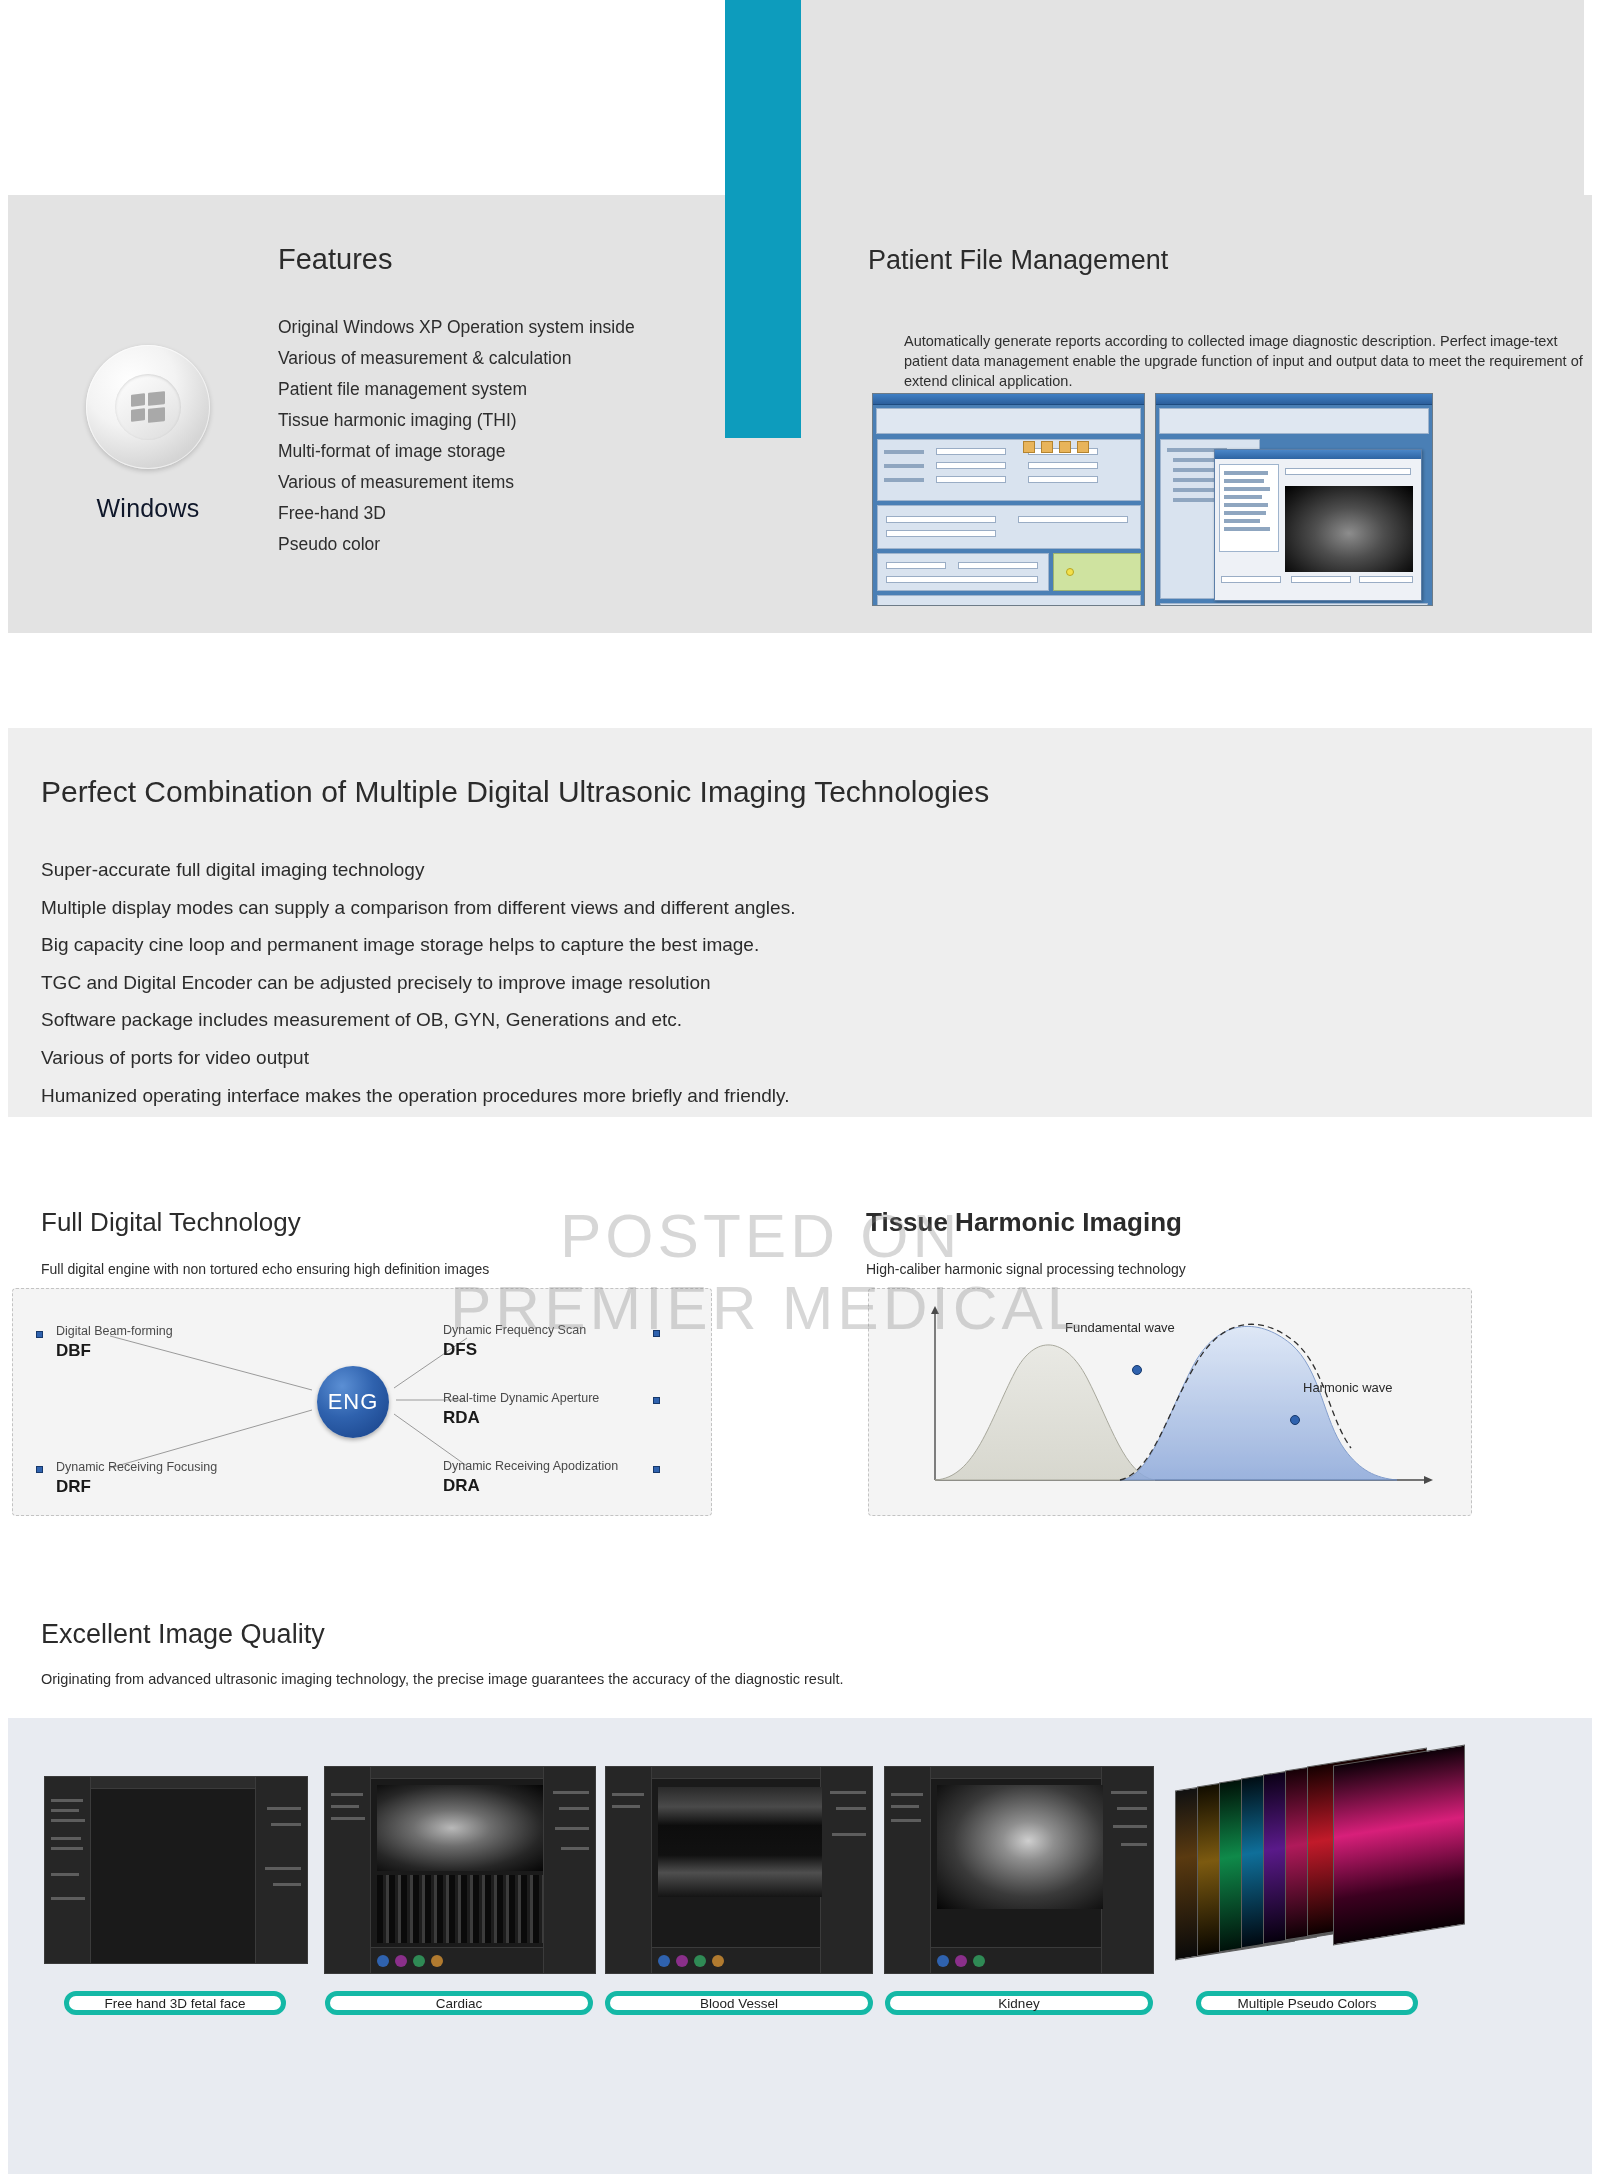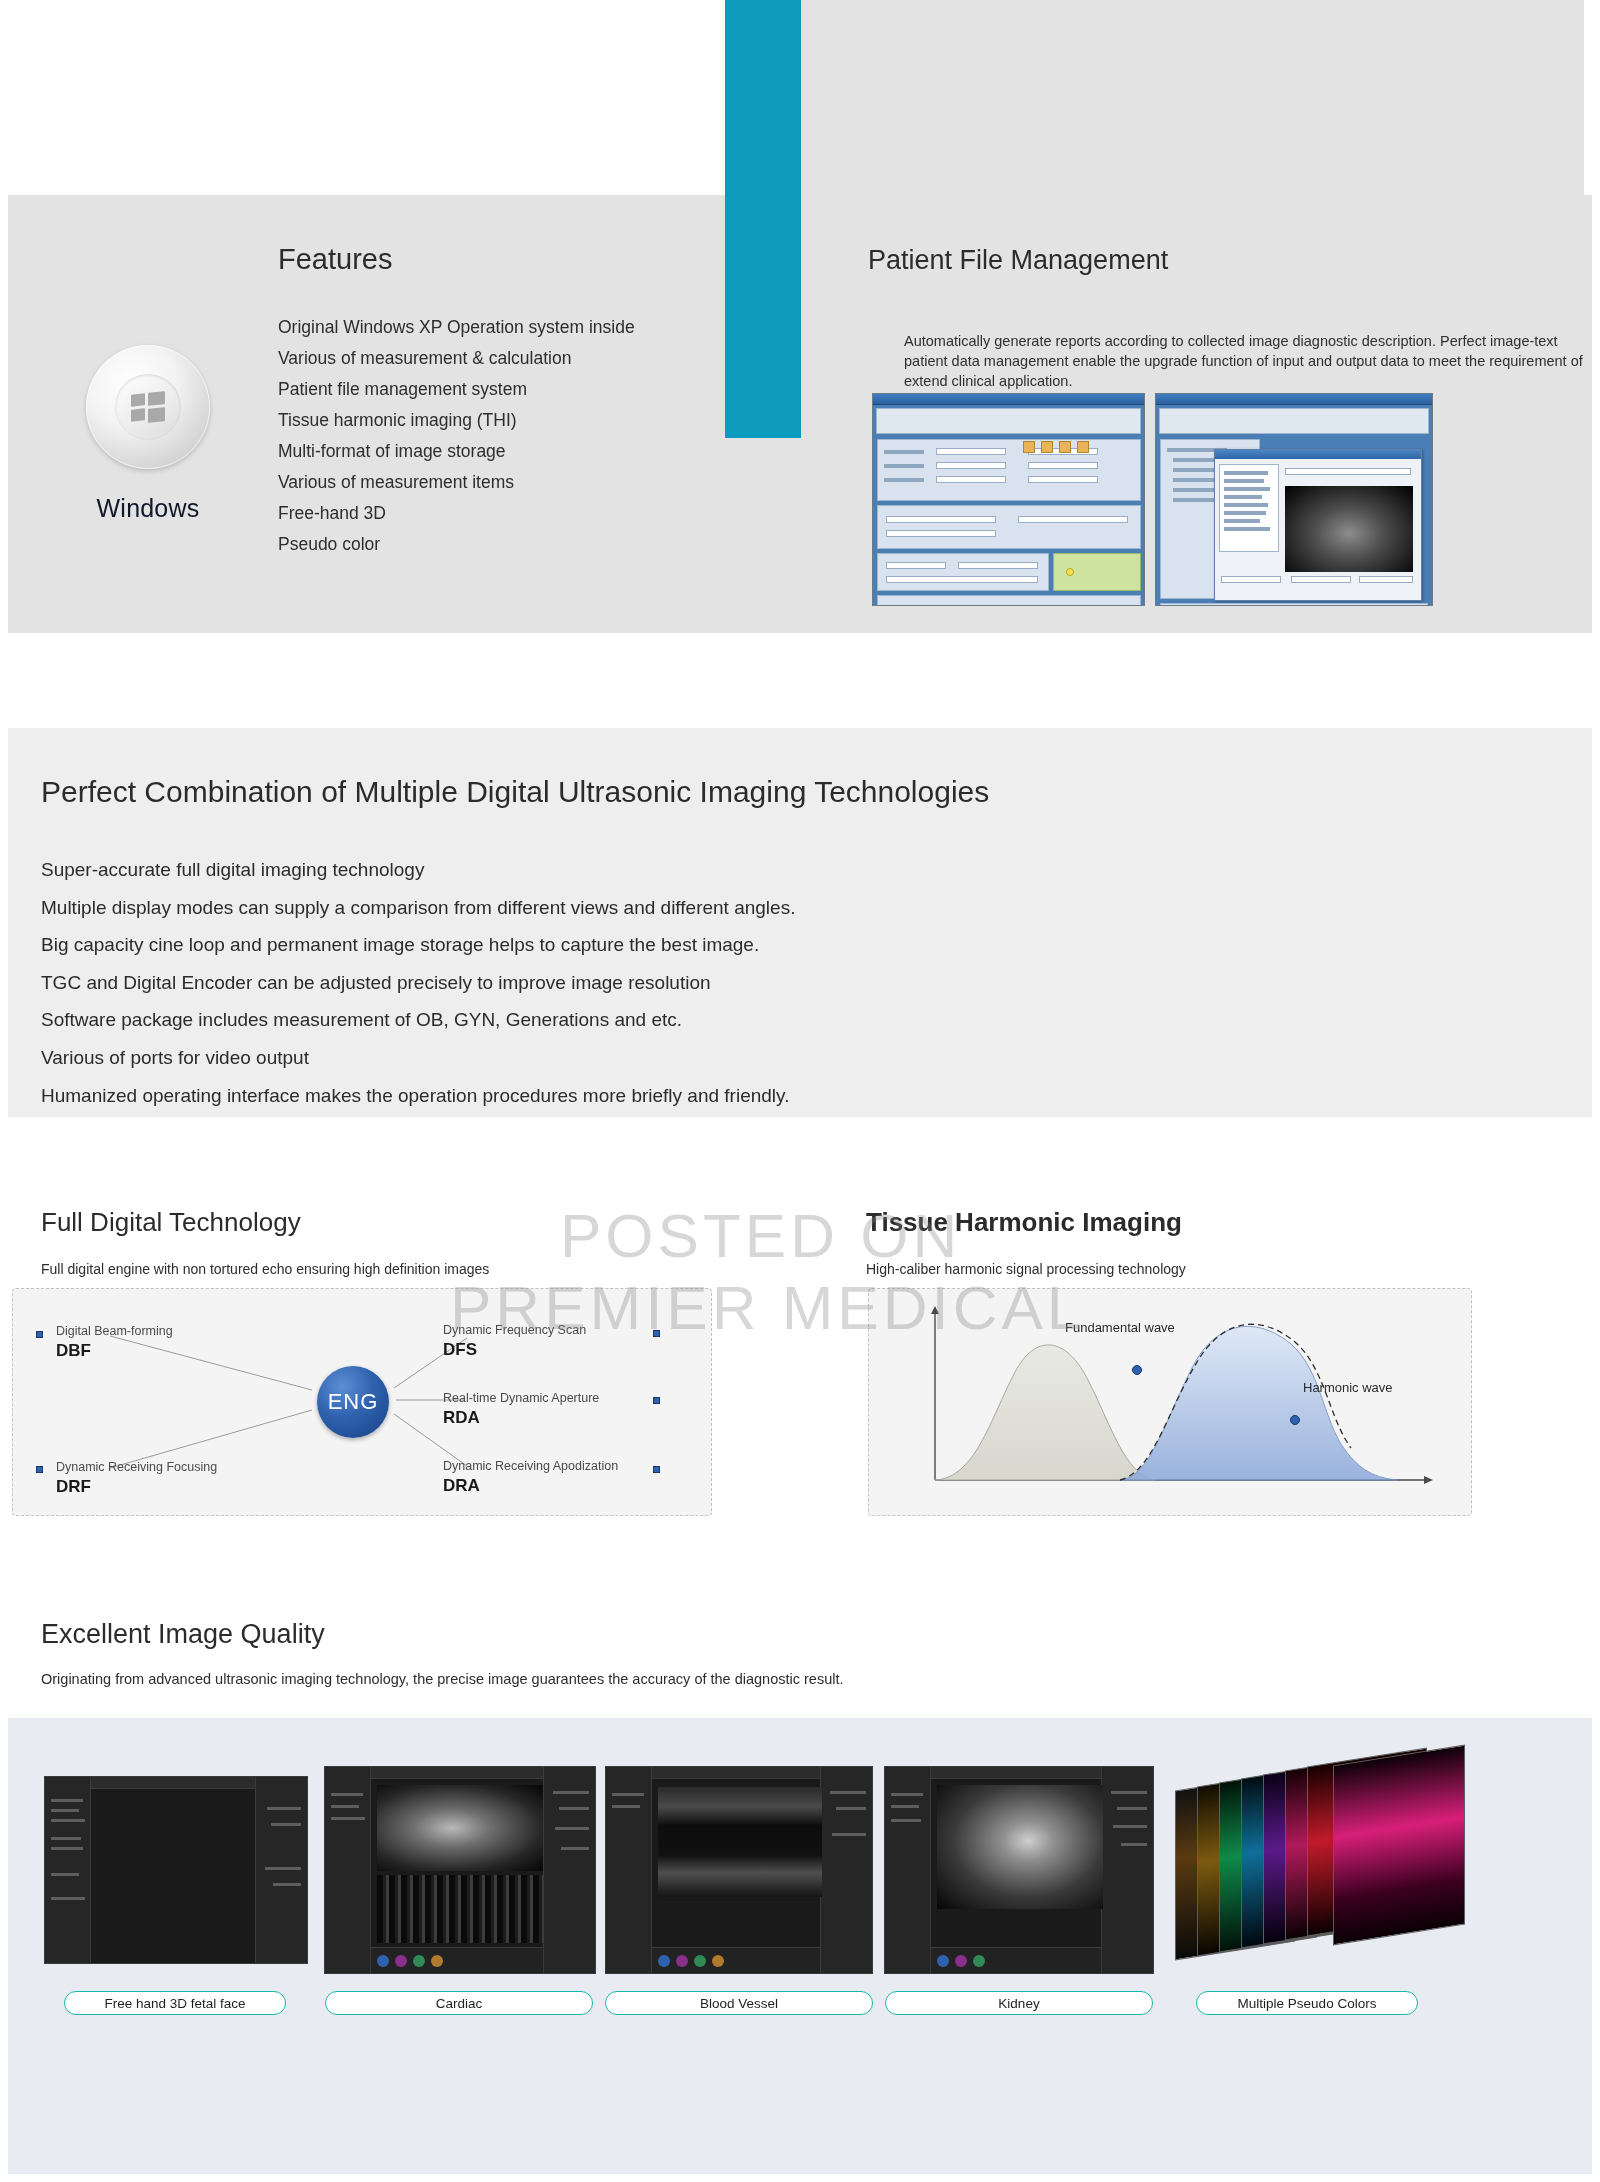--- a/index.html
+++ b/index.html
@@ -345,21 +345,21 @@
     position: absolute;
     width: 120px; height: 170px;
     border: 1px solid #5d5d5d;
     transform: skewY(-9deg);
   }
 
   .caption {
     position: absolute;
     height: 24px;
     background: #ffffff;
-    border: 1px solid #14b8a6;
+    border: 5px solid #14b8a6;
     border-radius: 12px;
     display: flex; align-items: center; justify-content: center;
     font-size: 13.5px; color: #1f1f1f;
   }
   .cap1 { left: 64px;  top: 1991px; width: 222px; }
   .cap2 { left: 325px; top: 1991px; width: 268px; }
   .cap3 { left: 605px; top: 1991px; width: 268px; }
   .cap4 { left: 885px; top: 1991px; width: 268px; }
   .cap5 { left: 1196px; top: 1991px; width: 222px; }
 </style>

